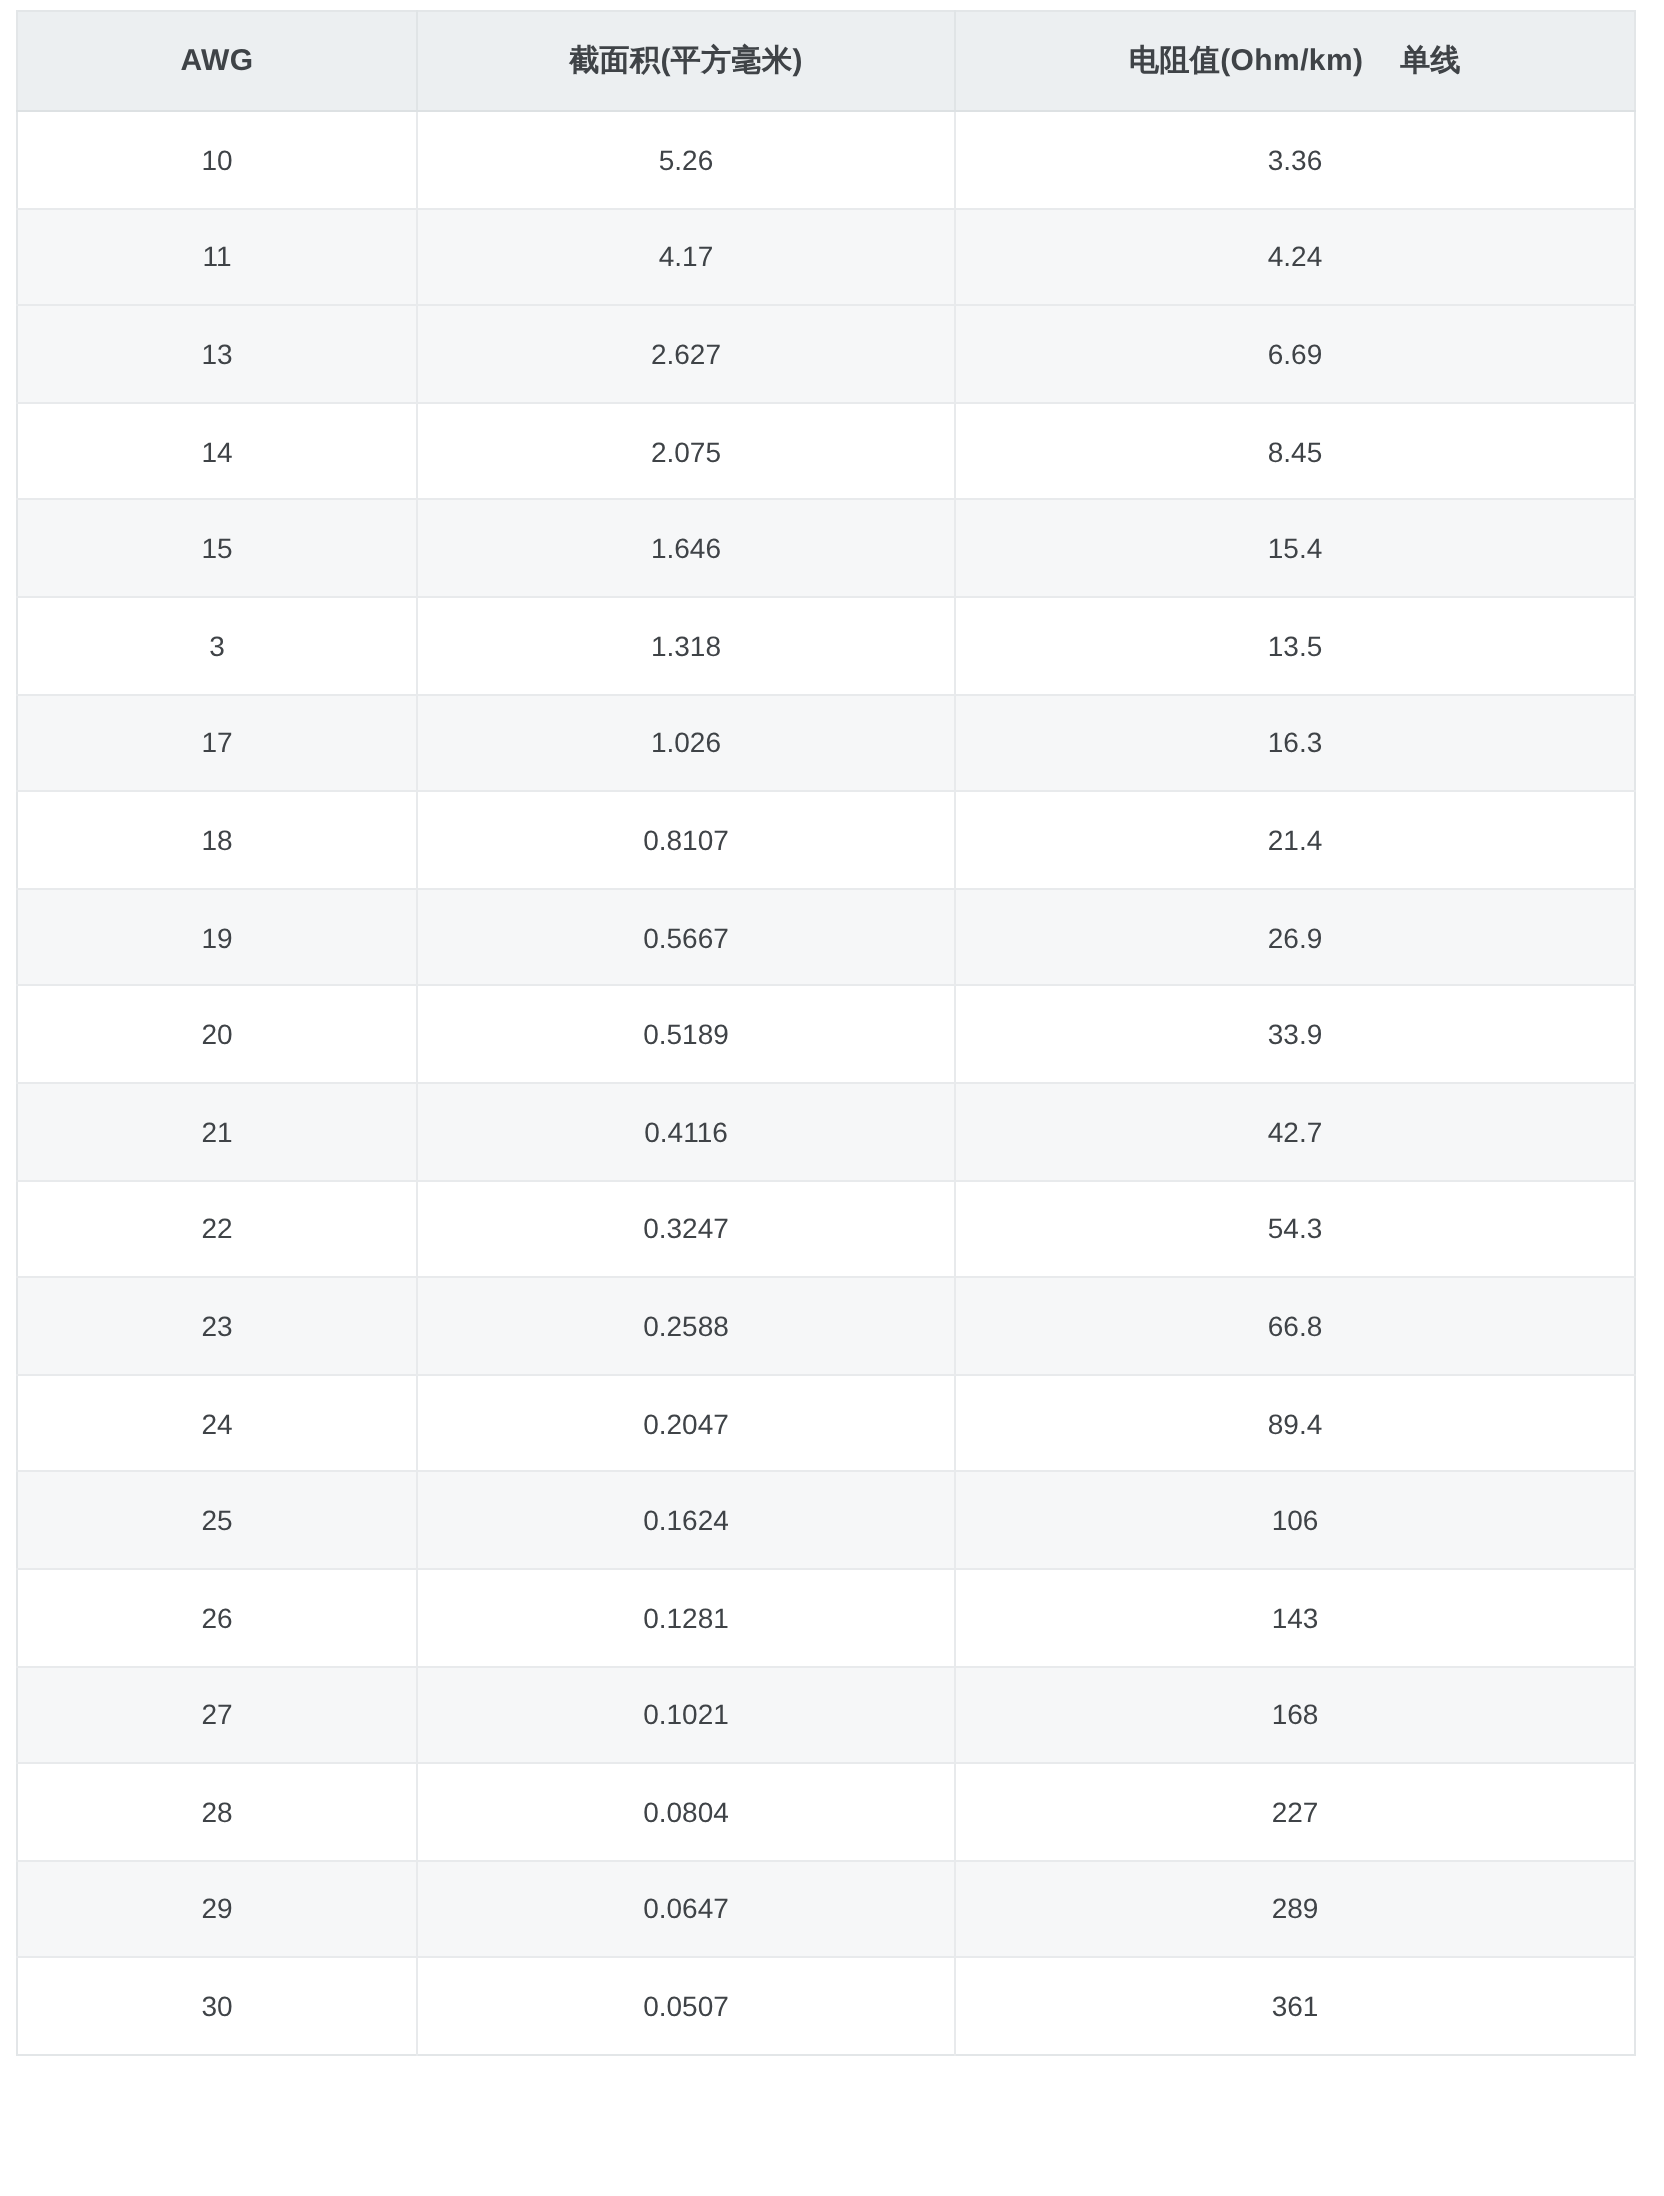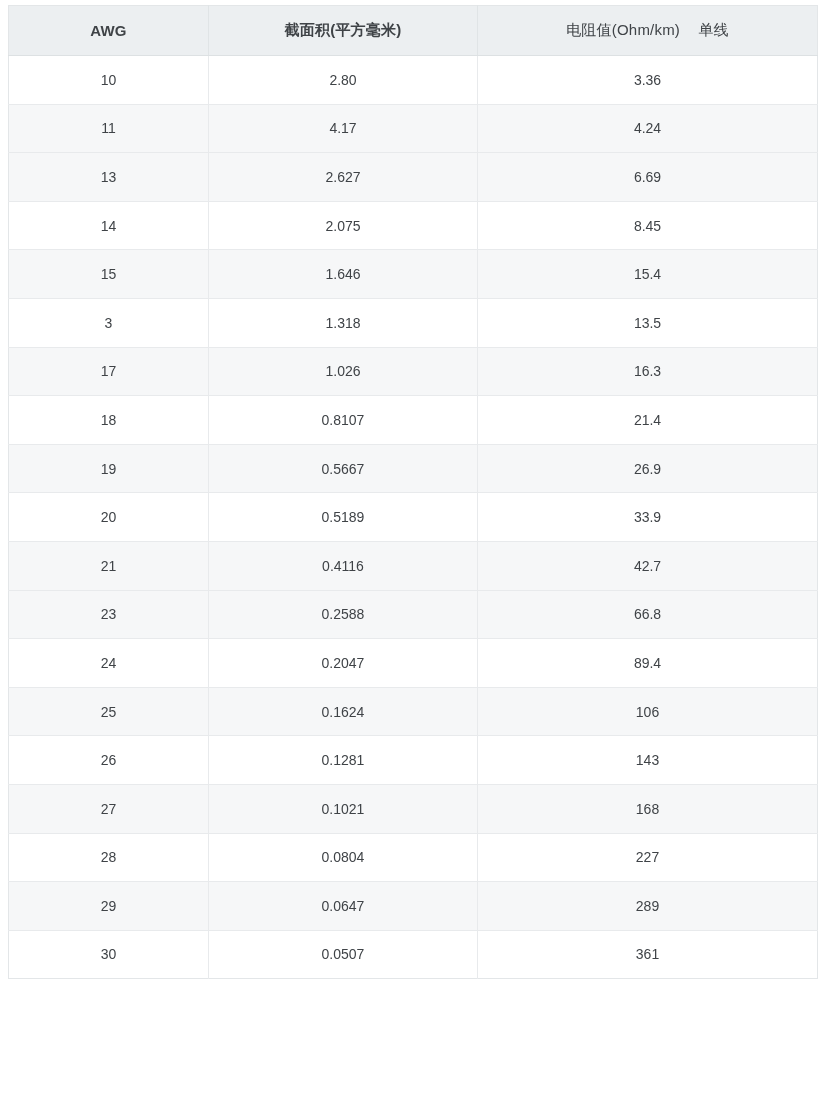--- a/index.html
+++ b/index.html
@@ -48,24 +48,24 @@
     font-size: 15px;
     font-weight: bold;
     color: #3f4347;
     border-right: 1px solid #e0e4e6;
     border-bottom: 1px solid #dde1e3;
     letter-spacing: 0.2px;
   }
   thead th:last-child { border-right: none; }
 
   th .hdr-sub {
-    font-weight: normal;
+    font-weight: bold;
   }
   th .hdr-emph {
-    font-weight: normal;
+    font-weight: bold;
     margin-left: 14px;
   }
 
   tbody td {
     height: 48.6px;
     box-sizing: border-box;
     padding: 0 6px;
     text-align: center;
     vertical-align: middle;
     font-size: 14px;
@@ -93,21 +93,21 @@
     <thead>
       <tr class="header-row">
         <th>AWG</th>
         <th>截面积(平方毫米)</th>
         <th><span class="hdr-sub">电阻值(Ohm/km)</span> <span class="hdr-emph">单线</span></th>
       </tr>
     </thead>
     <tbody id="table-body">
         <tr class="row-odd">
           <td>10</td>
-          <td>2.80</td>
+          <td>5.26</td>
           <td>3.36</td>
         </tr>
         <tr class="row-even">
           <td>11</td>
           <td>4.17</td>
           <td>4.24</td>
         </tr>
         <tr class="row-even">
           <td>13</td>
           <td>2.627</td>
@@ -146,20 +146,25 @@
         <tr class="row-odd">
           <td>20</td>
           <td>0.5189</td>
           <td>33.9</td>
         </tr>
         <tr class="row-even">
           <td>21</td>
           <td>0.4116</td>
           <td>42.7</td>
         </tr>
+        <tr class="row-odd">
+          <td>22</td>
+          <td>0.3247</td>
+          <td>54.3</td>
+        </tr>
         <tr class="row-even">
           <td>23</td>
           <td>0.2588</td>
           <td>66.8</td>
         </tr>
         <tr class="row-odd">
           <td>24</td>
           <td>0.2047</td>
           <td>89.4</td>
         </tr>

